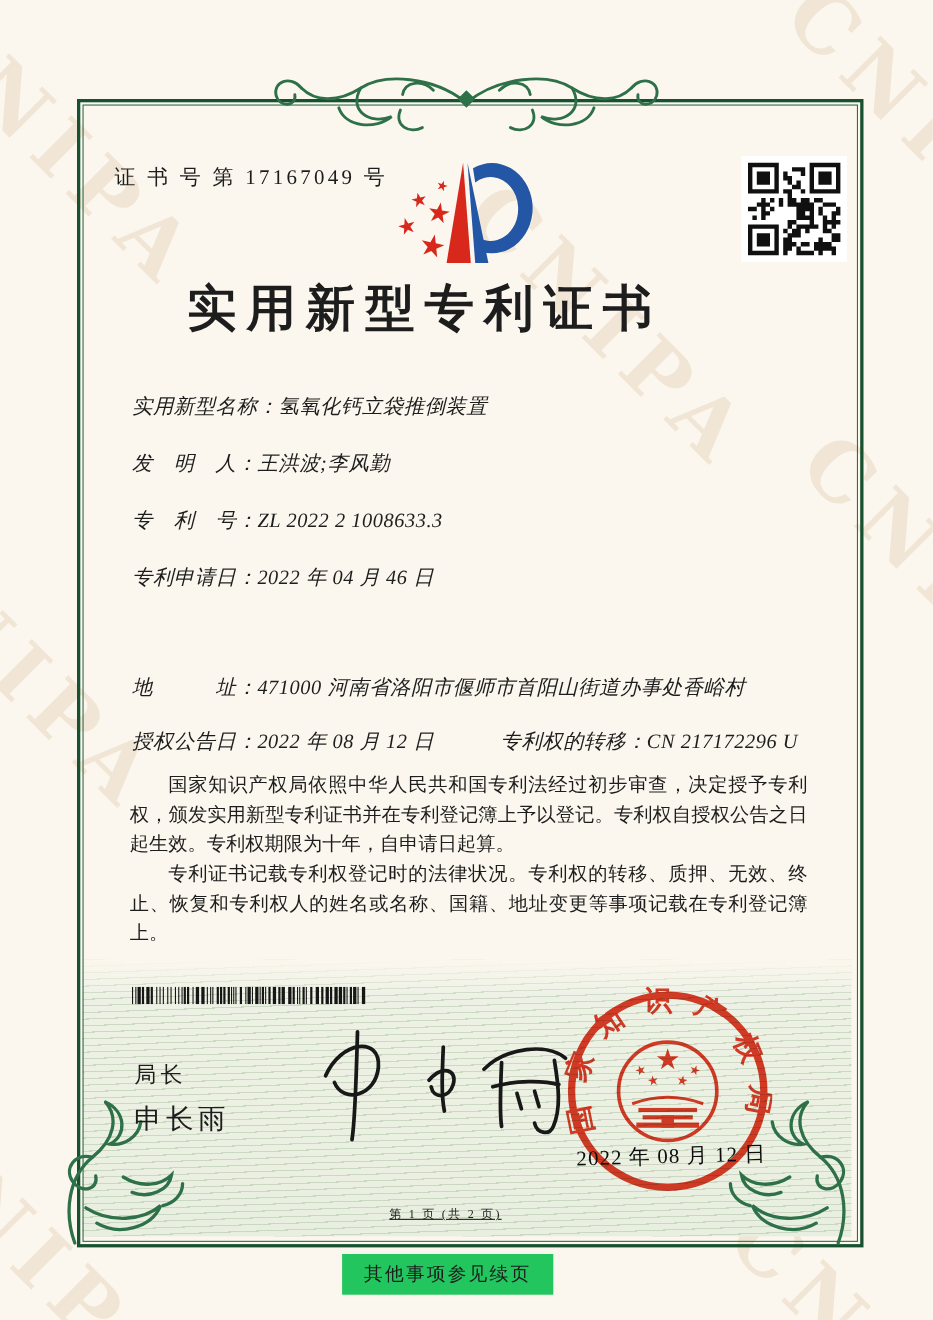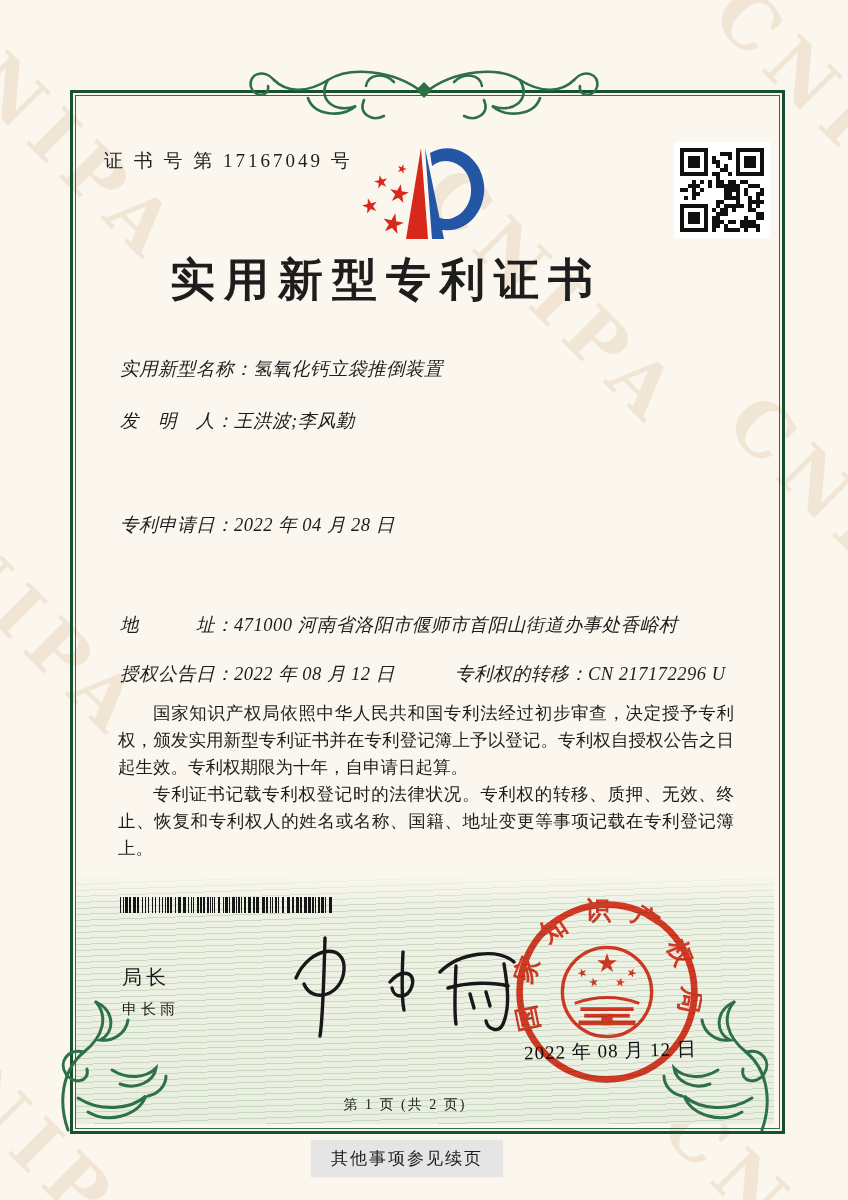--- a/index.html
+++ b/index.html
@@ -40,29 +40,29 @@
   .pair2{position:absolute;left:335px;top:0;}
 
   
   .paras{position:absolute;left:118px;top:700px;width:616px;font-size:17.5px;
          line-height:27px;text-align:justify;z-index:4;}
   .paras p{margin:0;text-indent:2em;}
 
   
   .barcode{position:absolute;left:120px;top:897px;z-index:4;}
   .sig-title{position:absolute;left:122px;top:964px;font-size:20px;letter-spacing:4px;z-index:4;}
-  .sig-name{position:absolute;left:122px;top:1000px;font-size:15px;letter-spacing:4px;z-index:4;text-align:center;}
+  .sig-name{position:absolute;left:122px;top:1000px;font-size:25px;letter-spacing:4px;z-index:4;text-align:center;}
   .signature{position:absolute;left:262px;top:926px;z-index:4;}
   .seal{position:absolute;left:512px;top:897px;z-index:5;opacity:.93;mix-blend-mode:multiply;}
   .seal-date{position:absolute;left:524px;top:1038px;width:190px;font-size:19px;
              letter-spacing:1px;color:#0d0d0d;transform:rotate(-1.5deg);z-index:6;white-space:nowrap;}
   .pageno{position:absolute;left:0;top:1096px;width:810px;text-align:center;
-          font-size:14px;letter-spacing:2px;z-index:4;}
+          font-size:11px;letter-spacing:2px;z-index:4;text-decoration:underline;}
   .note{position:absolute;left:407px;top:1140px;transform:translateX(-50%);
-        background:#e5e5e5;padding:7px 20px;font-size:17px;letter-spacing:2px;z-index:4;
+        background:#22c55e;padding:7px 20px;font-size:17px;letter-spacing:2px;z-index:4;
         box-shadow:0 0 4px rgba(0,0,0,.04);}
 </style>
 </head>
 <body>
 
 <div class="page">
 
   <svg width="0" height="0" style="position:absolute">
     <defs>
       <path id="star5" d="M0,-1L0.2245,-0.309L0.951,-0.309L0.3633,0.118L0.5878,0.809L0,0.382L-0.5878,0.809L-0.3633,0.118L-0.951,-0.309L-0.2245,-0.309Z"></path>
@@ -137,22 +137,25 @@
     </svg>
 
   <div class="title">实用新型专利证书</div>
 
   <div class="row" style="top:356px">
     <span class="lab">实用新型名称：</span><span>氢氧化钙立袋推倒装置</span>
   </div>
   <div class="row" style="top:408px">
     <span class="lab">发　明　人：</span><span>王洪波;李风勤</span>
   </div>
+  <div class="row" style="top:460px">
+    <span class="lab">专　利　号：</span><span>ZL 2022 2 1008633.3</span>
+  </div>
   <div class="row" style="top:512px">
-    <span class="lab">专利申请日：</span><span>2022 年 04 月 28 日</span>
+    <span class="lab">专利申请日：</span><span>2022 年 04 月 46 日</span>
   </div>
   <div class="row" style="top:612px">
     <span class="lab">地　　　址：</span><span>471000 河南省洛阳市偃师市首阳山街道办事处香峪村</span>
   </div>
   <div class="row" style="top:661px">
     <span class="lab">授权公告日：</span><span>2022 年 08 月 12 日</span>
     <span class="pair2">
       <span>专利权的转移：</span><span>CN 217172296 U</span>
     </span>
   </div>

